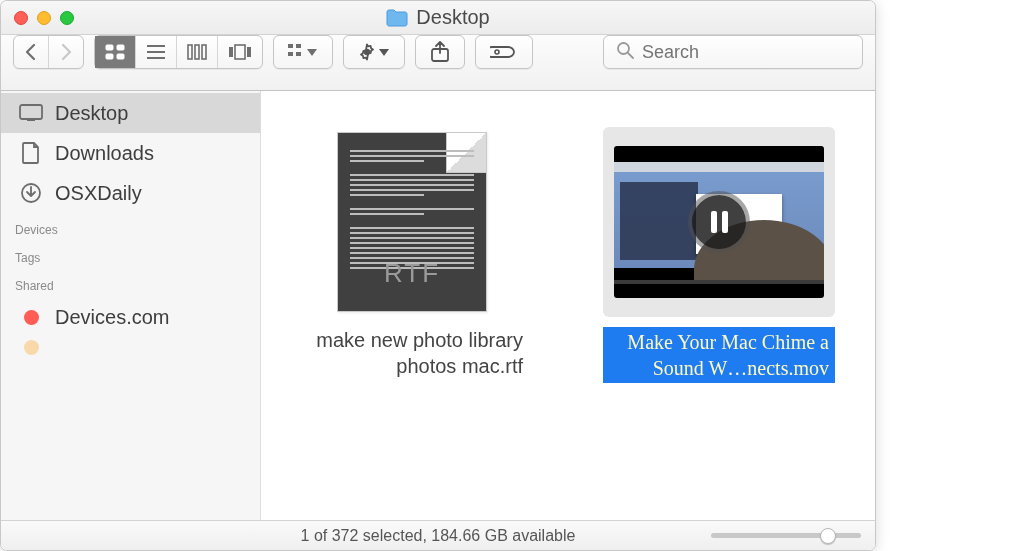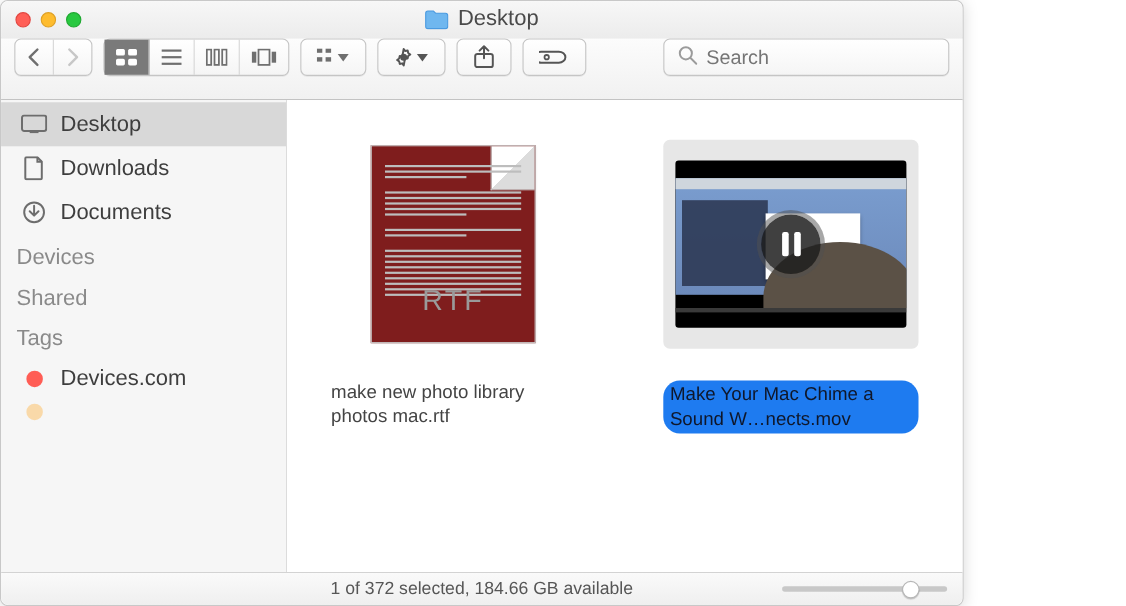--- a/index.html
+++ b/index.html
@@ -88,21 +88,21 @@
   }
   .side-item {
     display:flex; align-items:center; gap:12px;
     height:40px; padding:0 14px 0 18px;
     font-size:20px; color:#3e3e3e;
   }
   .side-item.selected {
     background:#d8d8d8;
   }
   .side-heading {
-    font-size:20px; color:#8a8a8a;
+    font-size:12px; color:#8a8a8a;
     padding: 10px 14px 4px 14px;
   }
   .side-item .icon { width:24px; height:22px; display:flex; align-items:center; justify-content:center; }
   .side-item .icon svg { display:block; }
   .tag-dot { width:15px; height:15px; border-radius:50%; }
 
   .content {
     flex:1; background:#fff; position:relative; overflow:hidden;
     padding: 36px 40px 10px 40px;
     display:flex; gap:80px; align-items:flex-start;
@@ -117,21 +117,21 @@
     display:flex; align-items:center; justify-content:center;
     position:relative;
   }
   .thumb.selected-wrap {
     background:#e7e7e7; border-radius:6px;
     width:232px; height:190px;
   }
   
   .rtf-doc {
     width: 150px; height: 180px;
-    background:#7f1d1d;
+    background:#404040;
     border:1px solid #c9c9c9;
     position:relative;
     box-shadow: 1px 1px 2px rgba(0,0,0,0.08);
   }
   .rtf-doc .fold {
     position:absolute; top:0; right:0;
     width:40px; height:40px;
     background:linear-gradient(135deg,#fff 0 50%,#dcdcdc 50% 100%);
     border-left:1px solid #c9c9c9;
     border-bottom:1px solid #c9c9c9;
@@ -186,26 +186,25 @@
     display:flex; align-items:center; justify-content:center;
     box-shadow:0 0 0 4px rgba(80,80,80,0.5);
   }
   .mov-thumb .play .bars {
     display:flex; gap:5px;
   }
   .mov-thumb .play .bars span {
     width:6px; height:22px; background:#fff; border-radius:2px;
   }
   .filename {
-    text-align:left; font-size:17px; color:#444; line-height:1.3;
+    text-align:right; font-size:20px; color:#444; line-height:1.3;
     max-width: 250px;
-    margin-top: 19px;
   }
   .filename.selected {
-    background:#1e7bf0; color:#0f172a; border-radius:15px; padding:2px 6px;
+    background:#1e7bf0; color:#fef9c3; border-radius:0; padding:2px 6px;font-family:Liberation Serif, serif;
   }
 
   
   .statusbar {
     height:30px; border-top:1px solid #d3d3d3;
     background:linear-gradient(#fafafa,#efefef);
     display:flex; align-items:center; justify-content:center;
     font-size:16px; color:#565656;
     position:relative;
     border-radius:0 0 7px 7px;
@@ -359,28 +358,28 @@
         </span>
         <span>Downloads</span>
       </div>
       <div class="side-item">
         <span class="icon">
           <svg width="22" height="22" viewBox="0 0 22 22">
               <circle cx="11" cy="11" r="9" fill="none" stroke="#6d6d6d" stroke-width="1.8"></circle>
               <path d="M11 5v8M7 10l4 4 4-4" fill="none" stroke="#6d6d6d" stroke-width="1.8" stroke-linecap="round" stroke-linejoin="round"></path>
             </svg>
         </span>
-        <span>Documents</span>
+        <span>OSXDaily</span>
       </div>
 
       <div class="side-heading">Devices</div>
 
+      <div class="side-heading">Tags</div>
+
       <div class="side-heading">Shared</div>
-
-      <div class="side-heading">Tags</div>
       <div class="side-item">
         <span class="icon">
           <span class="tag-dot" style="background:#ff5d55"></span>
         </span>
         <span>Devices.com</span>
       </div>
       <div class="side-item" style="opacity:.4; height:20px; padding-top:0">
         <span class="icon">
           <span class="tag-dot" style="background:#ffb036"></span>
         </span>

